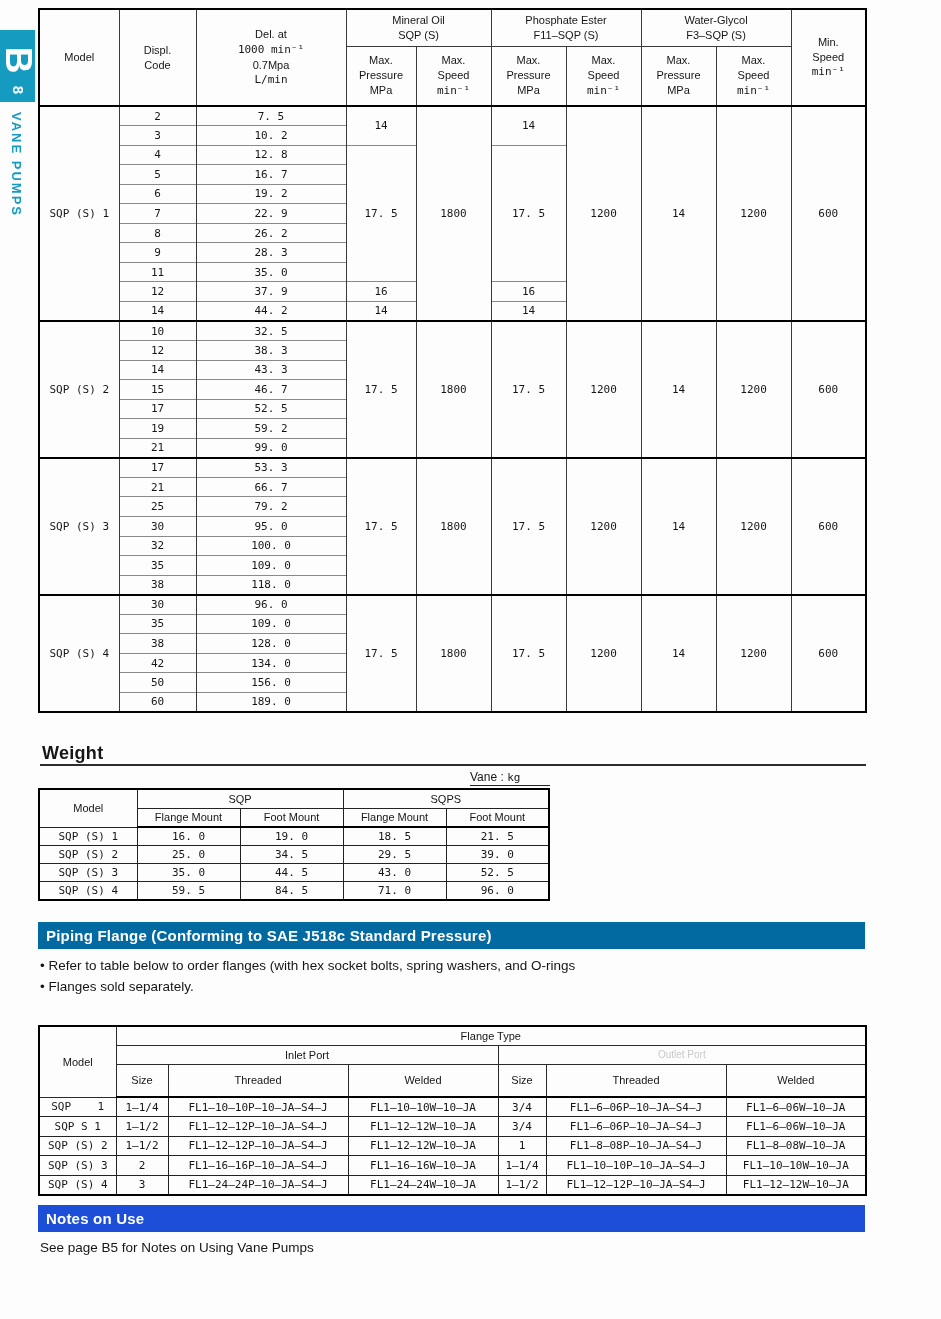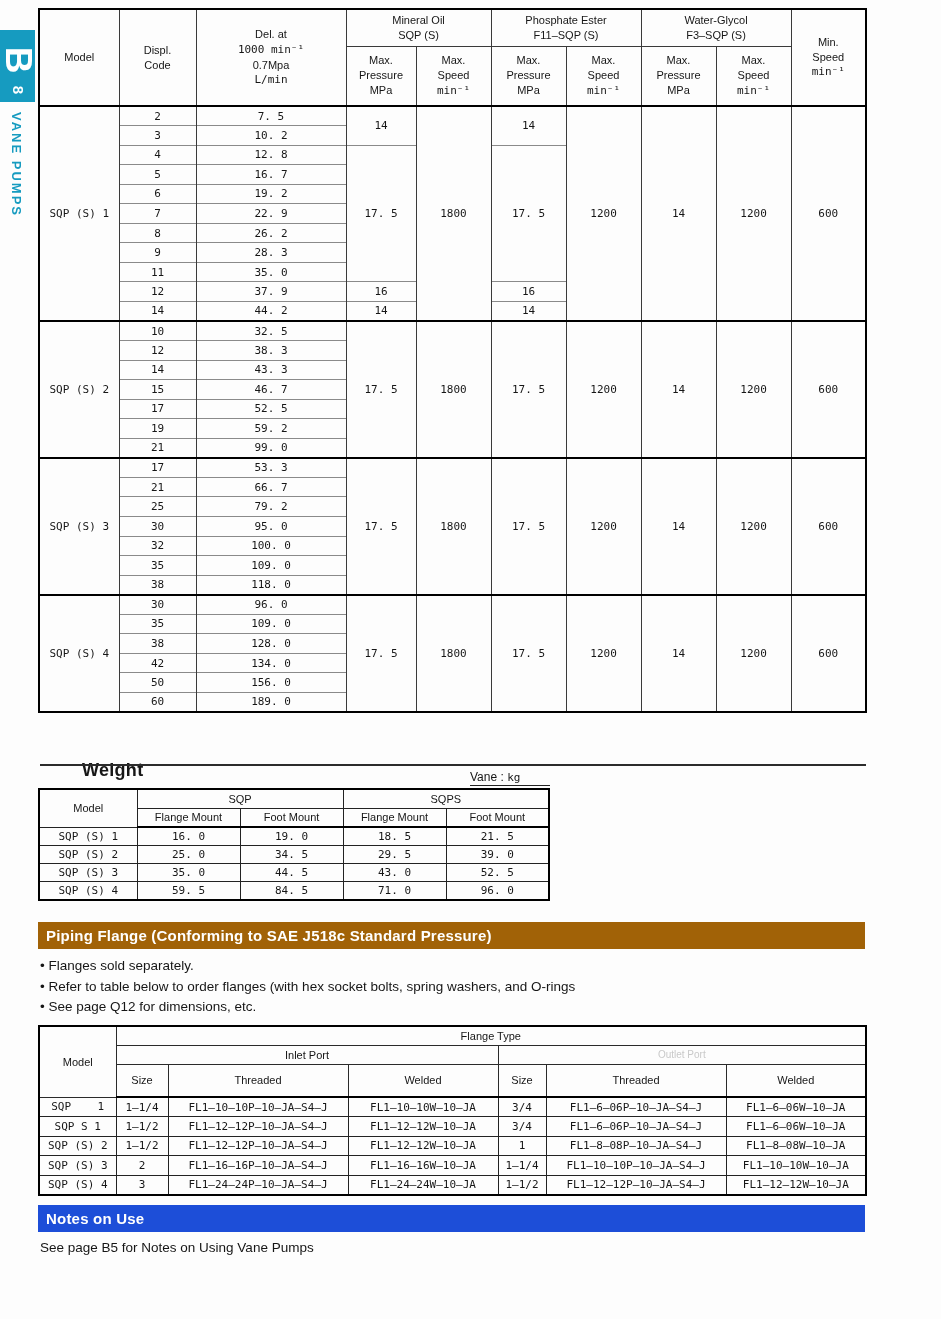--- a/index.html
+++ b/index.html
@@ -30,21 +30,21 @@
   table.spec { width:827px; border:2px solid #000; }
   table.spec th { border:1px solid #3a3a3a; font-weight:normal; font-size:11px; line-height:1.35; }
   table.spec thead tr.r1 { height:37px; }
   table.spec thead tr.r2 { height:60px; }
   table.spec td { border-left:1px solid #3a3a3a; border-right:1px solid #3a3a3a;
     border-top:1px solid #8a8a8a; font-size:11px; font-family:"DejaVu Sans Mono", monospace; }
   table.spec tbody tr { height:19.55px; }
   table.spec tbody tr.sec-start td { border-top:2px solid #000; }
 
   
-  #weight-title { position:absolute; left:42px; top:760px; font-size:18px; font-weight:bold; letter-spacing:.3px;margin-left:40px; }
+  #weight-title { position:absolute; left:42px; top:743px; font-size:18px; font-weight:bold; letter-spacing:.3px; }
   #weight-rule { position:absolute; left:40px; top:764px; width:826px; height:0; border-bottom:2px solid #2c2c2c; }
   #unit-label { position:absolute; left:470px; top:770px; width:80px; font-size:12px;
     border-bottom:1.5px solid #222; padding-bottom:1px; text-align:left; }
   #weight-wrap { position:absolute; left:38px; top:788px; }
   table.wt { width:510px; border:2px solid #000; }
   table.wt th { border:1px solid #222; font-weight:normal; font-size:11px; }
   table.wt td { border:1px solid #222; font-size:11px; font-family:"DejaVu Sans Mono", monospace; }
   table.wt thead tr { height:19px; }
   table.wt thead tr:last-child th { border-bottom:2px solid #000; }
   table.wt tbody tr { height:18.2px; }
@@ -333,27 +333,26 @@
             <td>SQP (S) 4</td>
             <td>59. 5</td>
             <td>84. 5</td>
             <td>71. 0</td>
             <td>96. 0</td>
           </tr>
         </tbody>
       </table>
     </div>
 
-  <div class="bar" id="pf-bar" style="background: #a16207;">
+  <div class="bar" id="pf-bar" style="background: #0369a1;">
     <span>Piping Flange (Conforming to SAE J518c Standard Pressure)</span>
   </div>
   <ul id="pf-bullets">
+      <li>Refer to table below to order flanges (with hex socket bolts, spring washers, and O-rings</li>
       <li>Flanges sold separately.</li>
-      <li>Refer to table below to order flanges (with hex socket bolts, spring washers, and O-rings</li>
-      <li>See page Q12 for dimensions, etc.</li>
     </ul>
   <div id="flange-wrap">
       <table class="fl">
         <colgroup>
           <col style="width: 77px;">
           <col style="width: 52px;">
           <col style="width: 180px;">
           <col style="width: 150px;">
           <col style="width: 48px;">
           <col style="width: 180px;">

